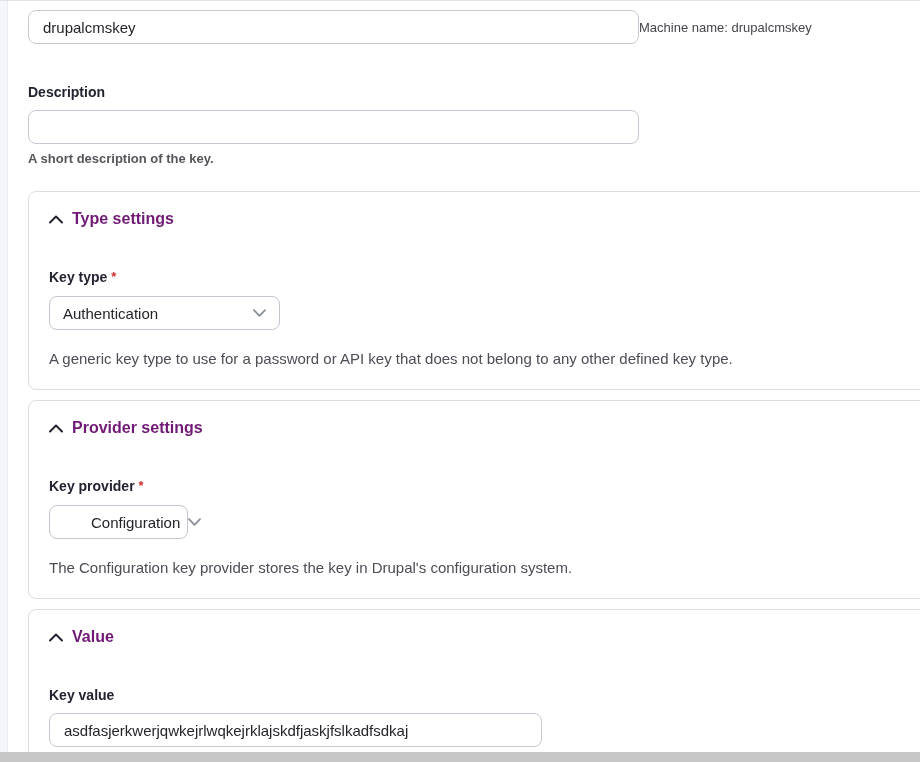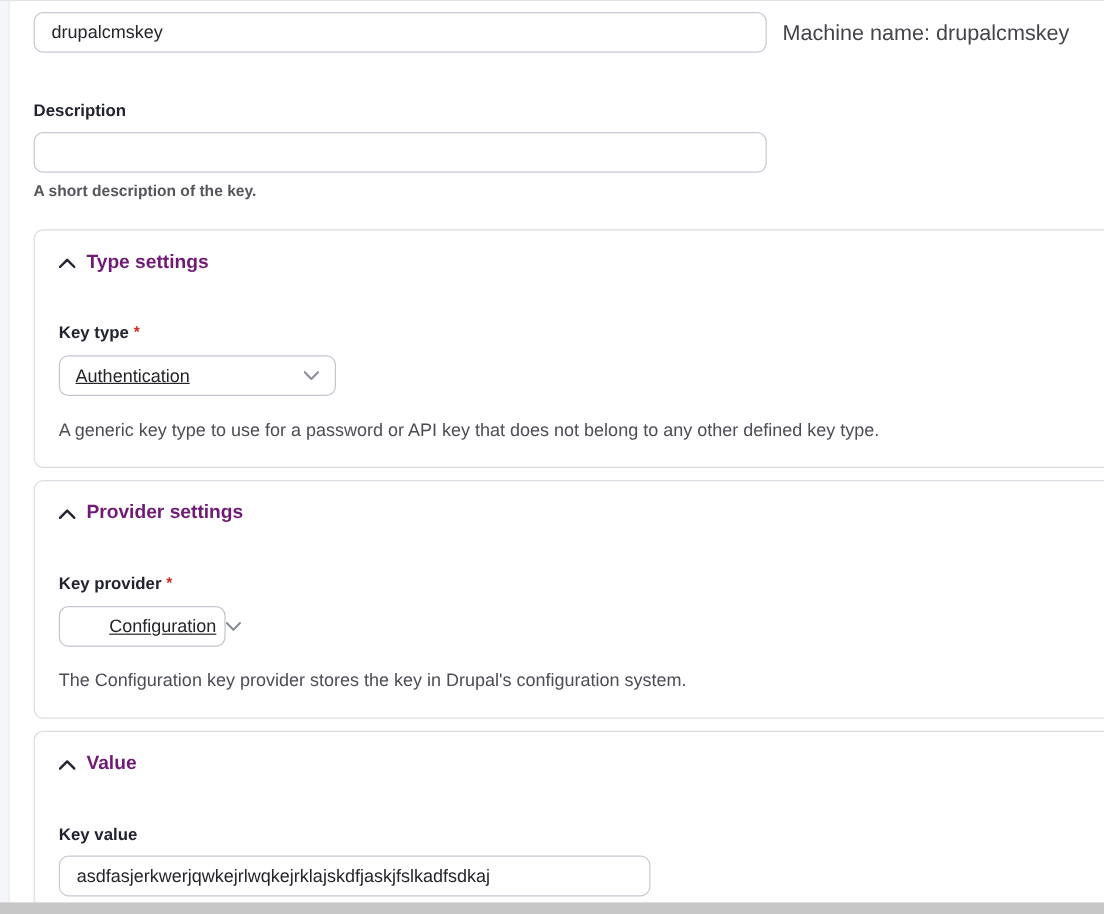--- a/index.html
+++ b/index.html
@@ -54,22 +54,21 @@
     color: #232529;
     outline: none;
     display: block;
   }
   .key-name-row {
     display: flex;
     align-items: center;
   }
   .key-name-row input { width: 611px; }
   .machine-name {
-    margin-left: 13px;
-    font-size: 18px;
+    font-size: 13px;
     color: #44454b;
   }
   .description-item { margin-top: 40px; }
   .description-item input { width: 611px; }
   .small-help {
     margin-top: 7px;
     font-size: 13px;
     color: #55565b;
     line-height: 15px;
     font-weight: bold;
@@ -108,21 +107,20 @@
     border: 1px solid #c2c6ce;
     border-radius: 8px;
     background: #ffffff;
     display: inline-flex;
     align-items: center;
     justify-content: space-between;
     padding: 0 13px;
     font-size: 15px;
     color: #232529;
     cursor: pointer;
-    text-decoration: underline;
   }
   .select-box.w-auth { width: 231px; }
   .select-box.w-config { width: 139px; padding-left: 41px; }
   .select-chevron { display: inline-flex; color: #8b8f98; flex: none; margin-left: 8px; }
   .section-help {
     margin-top: 18px;
     font-size: 15px;
     line-height: 21px;
     color: #4c4d55;
   }

